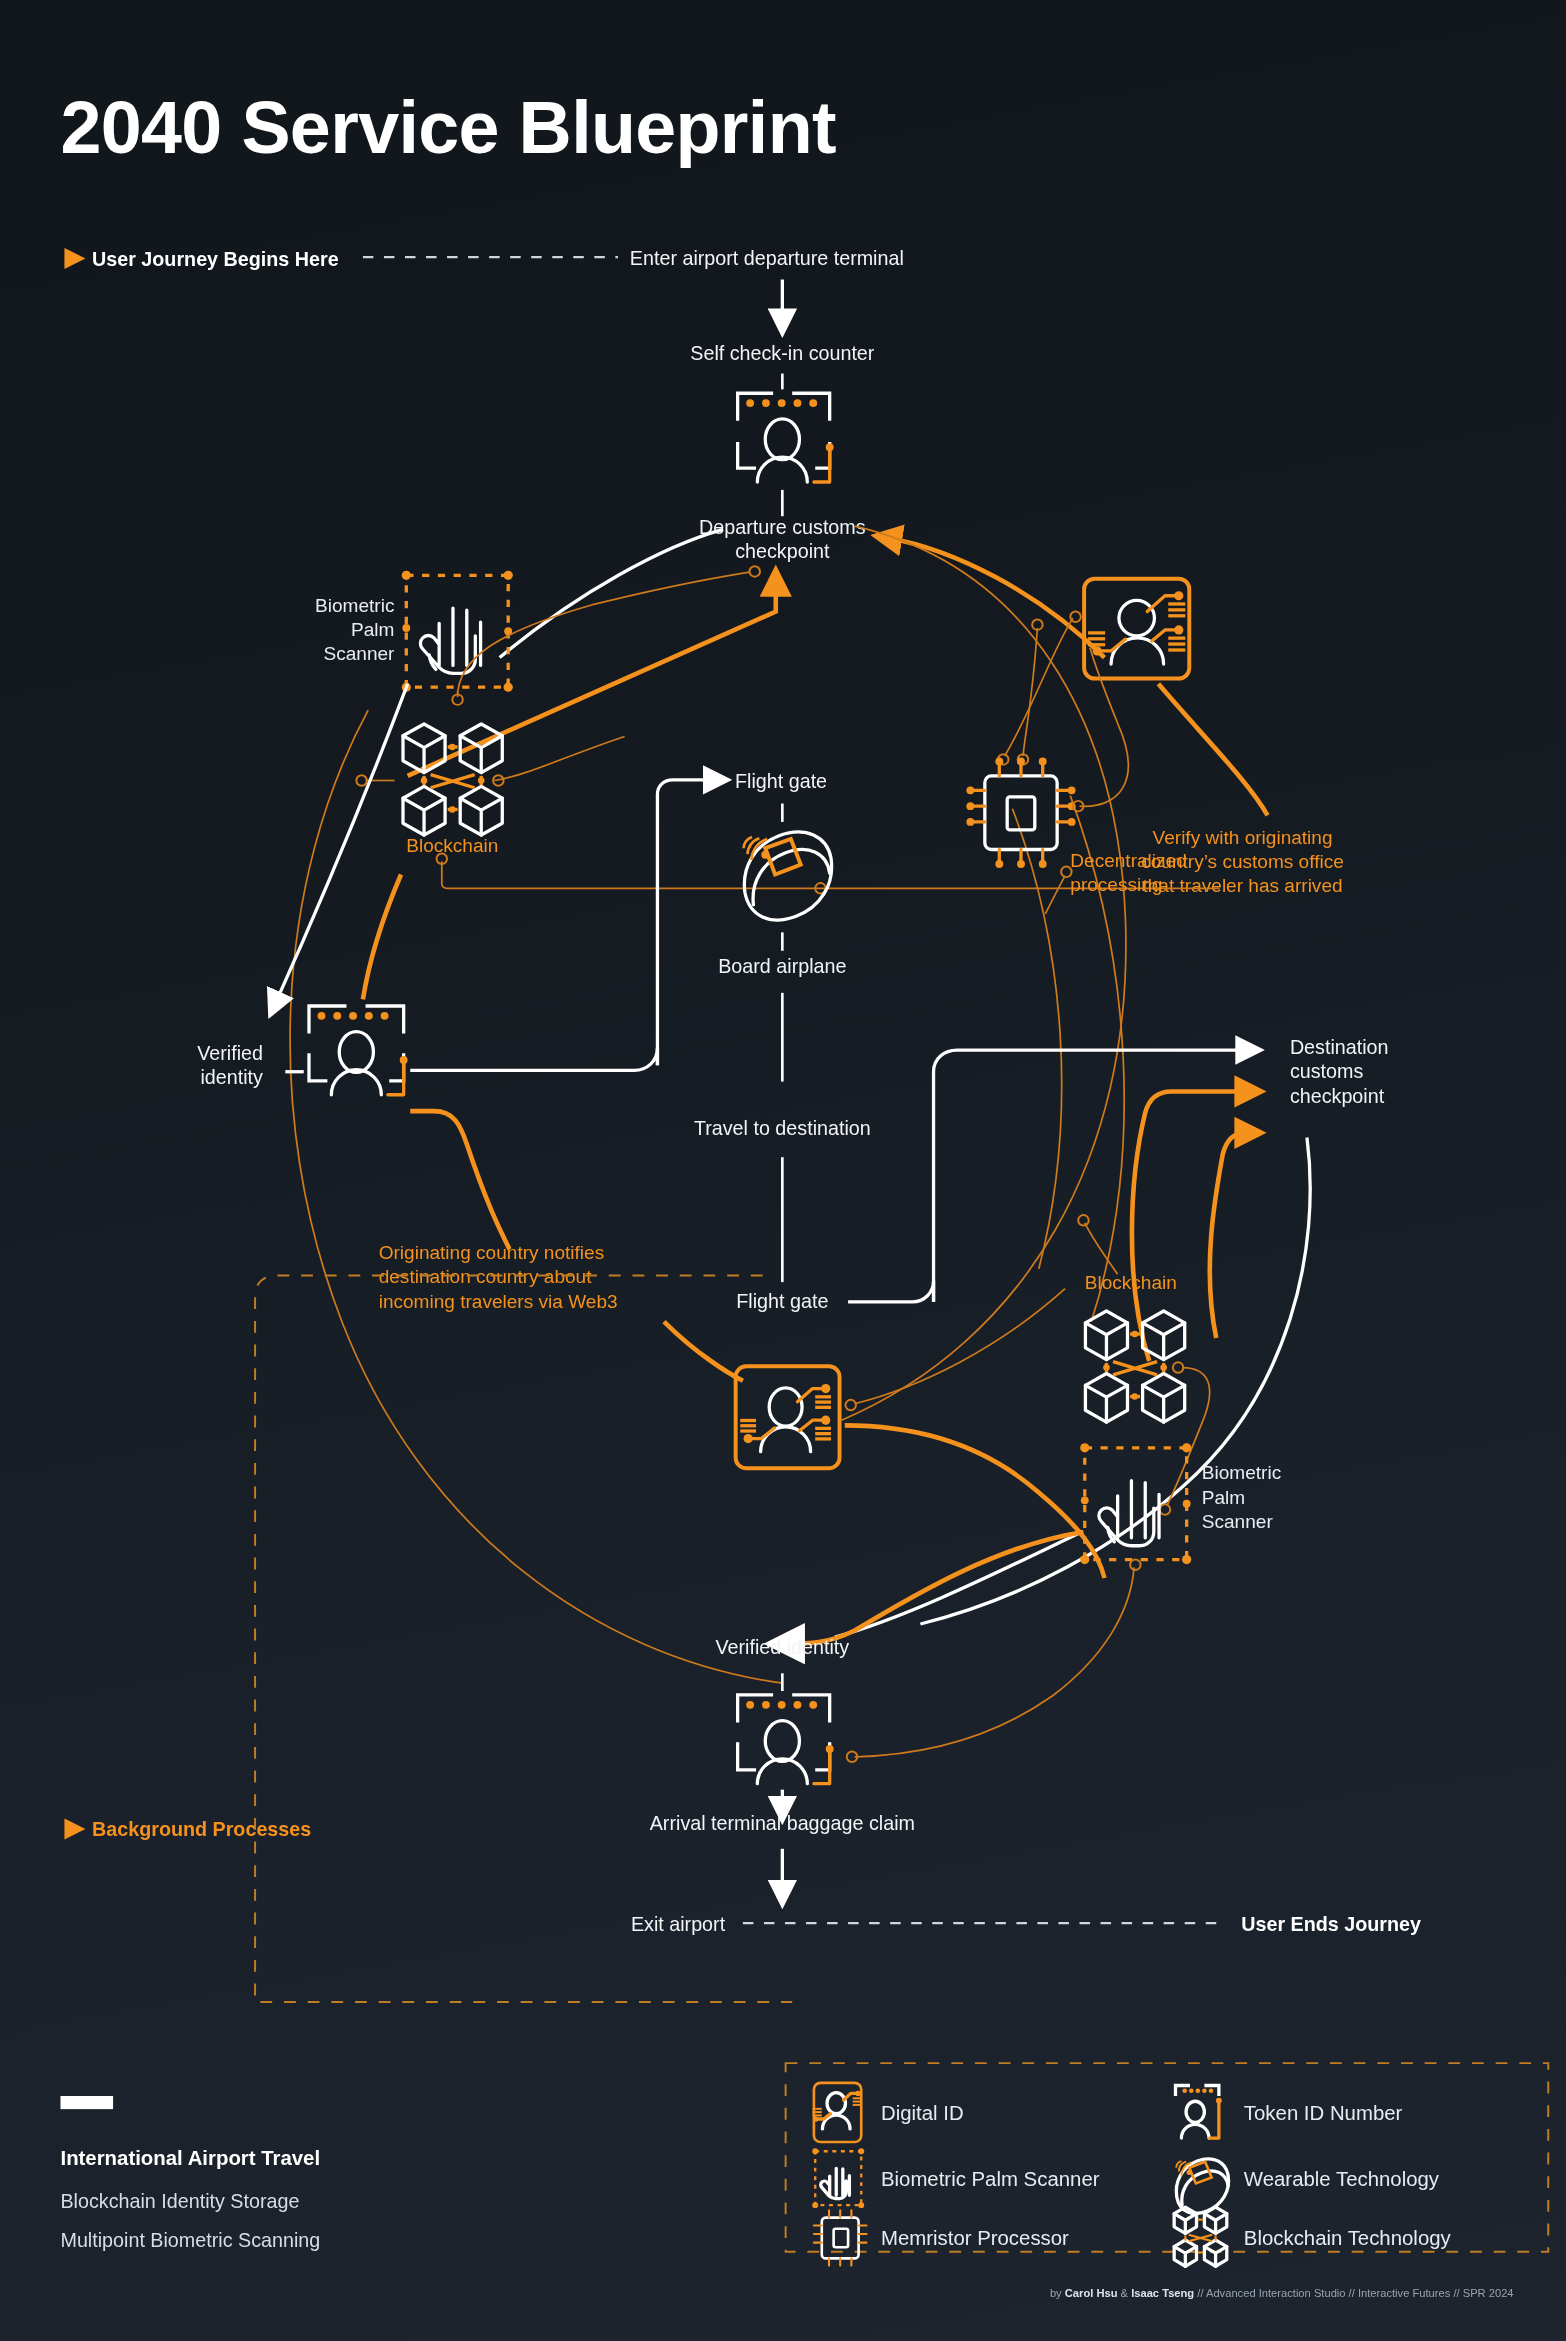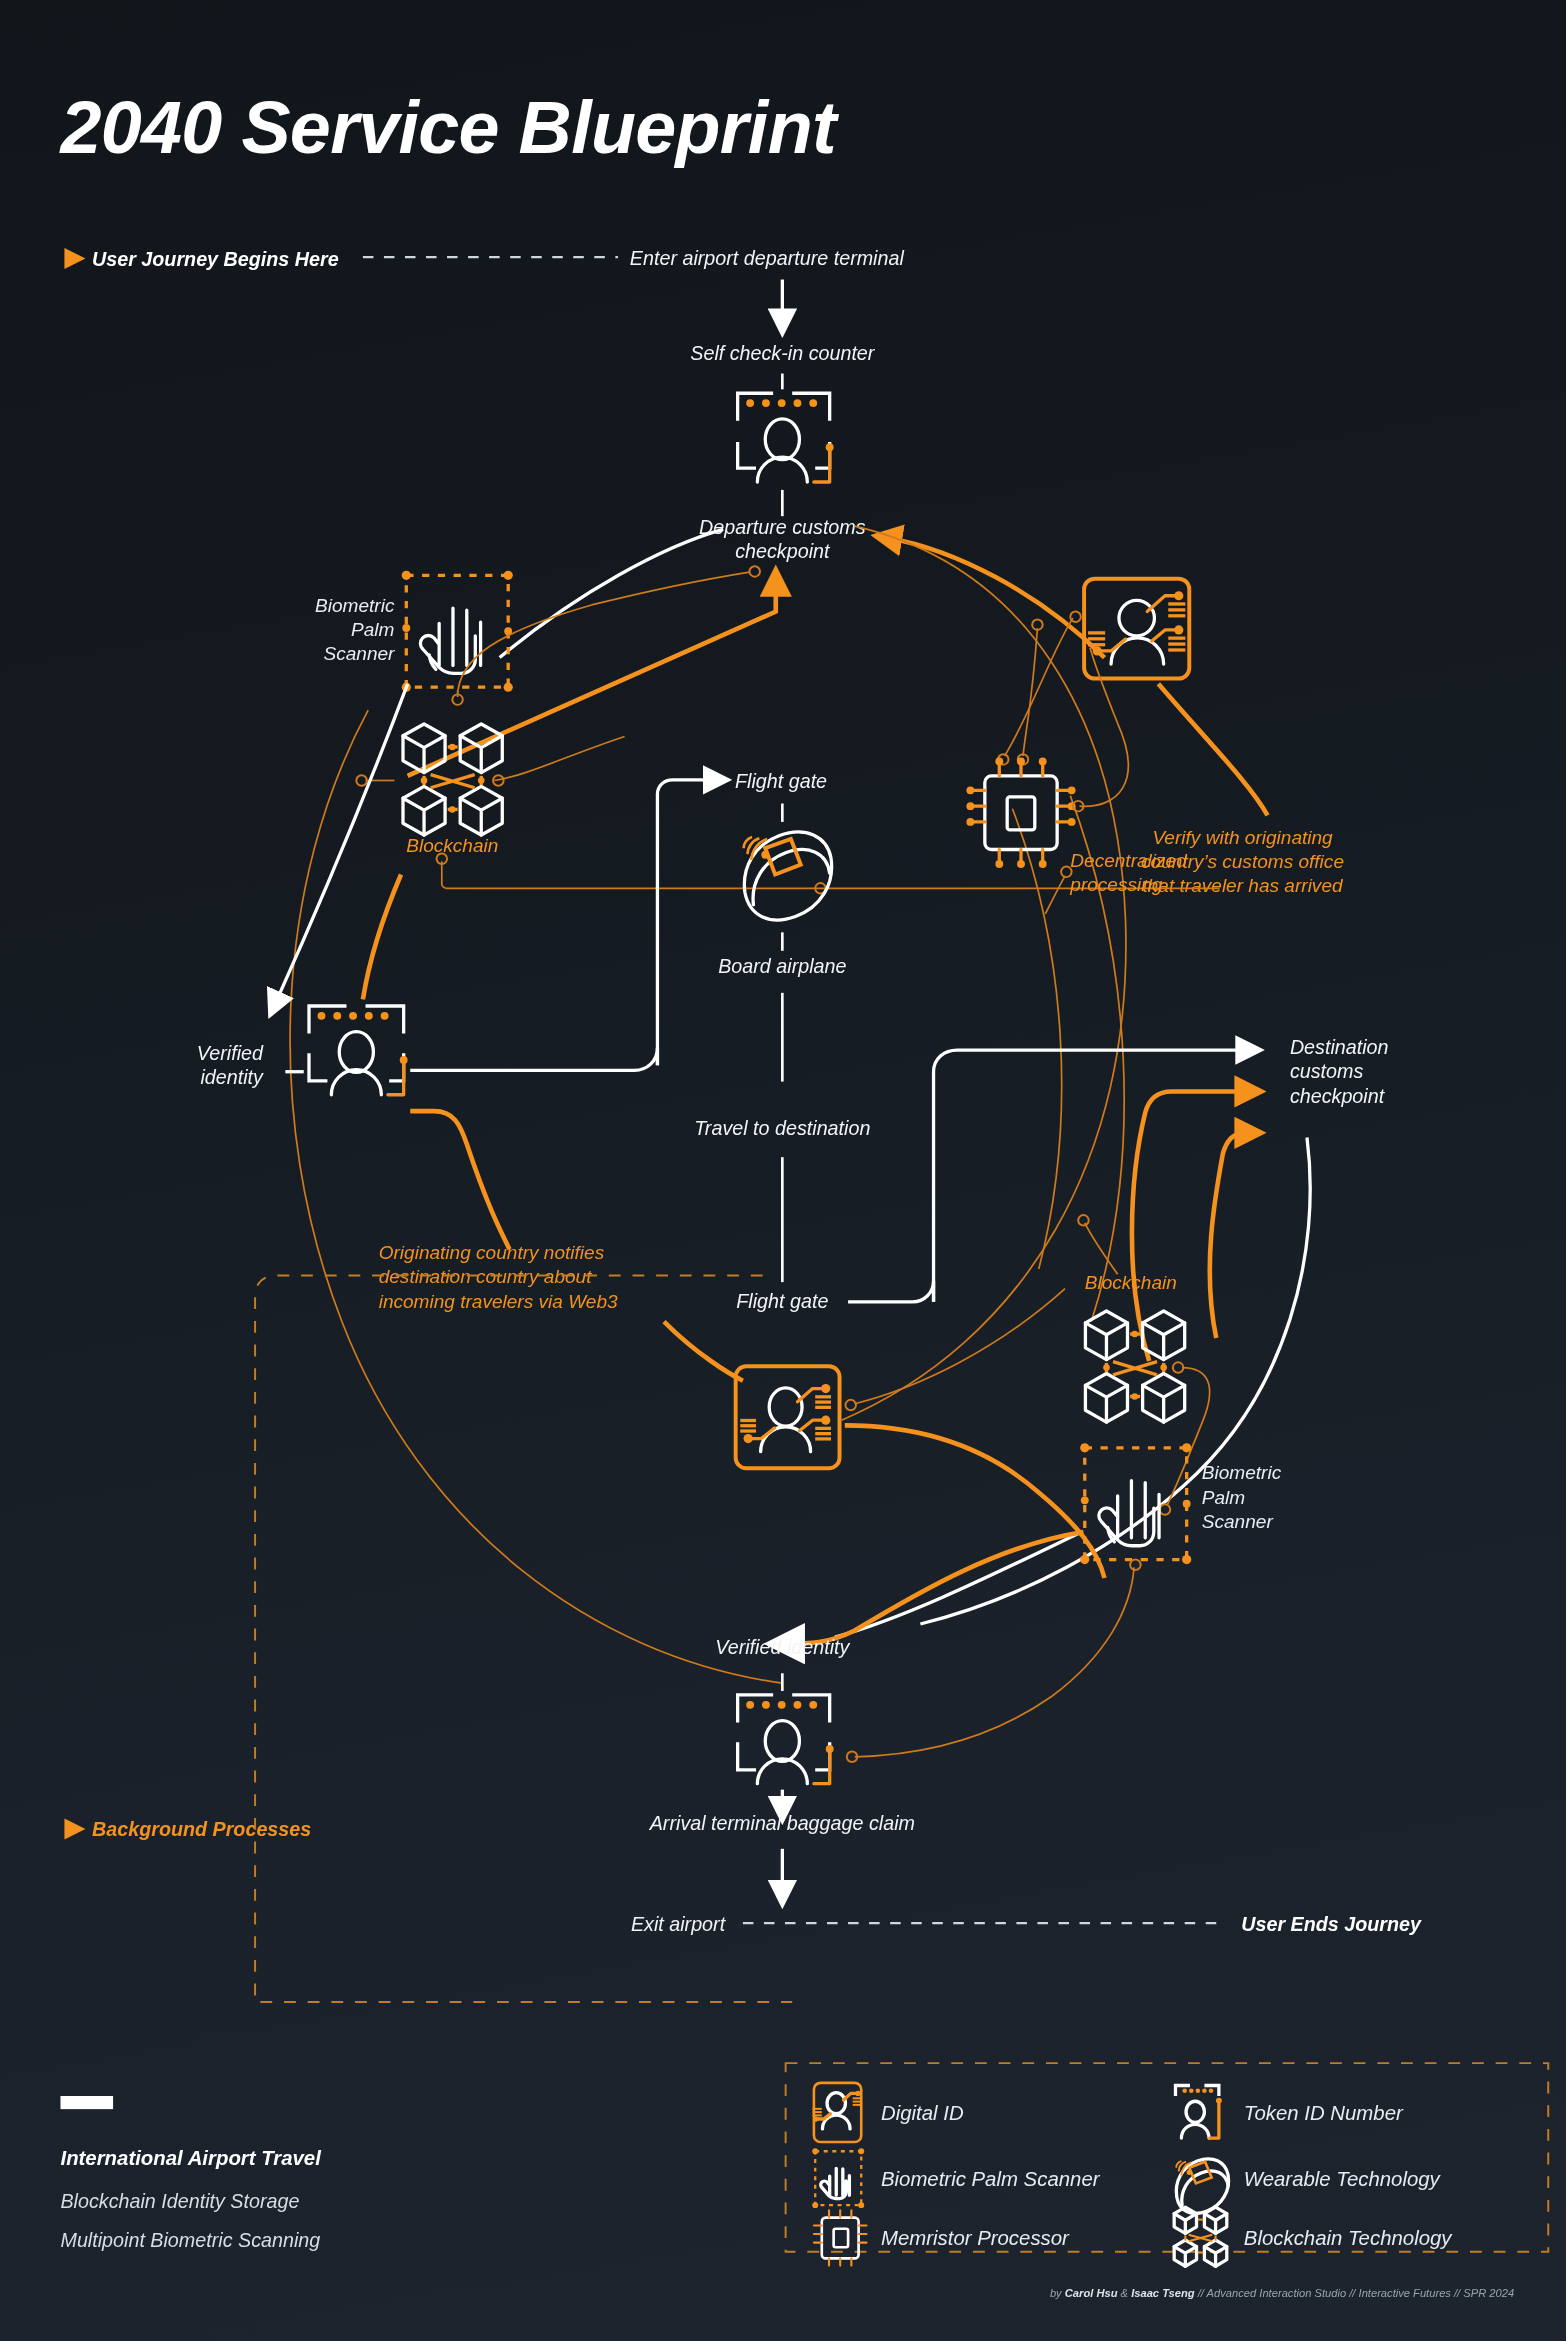--- a/index.html
+++ b/index.html
@@ -4,21 +4,21 @@
 <style>
   html,body{margin:0;padding:0;}
   body{
     width:1566px;height:2342px;
     background:linear-gradient(170deg,#11161b 0%,#141a20 35%,#1a212a 70%,#1d242d 100%);
     font-family:"Liberation Sans",sans-serif;
     color:#ffffff;
     overflow:hidden;
     position:relative;
   }
-  #stage{position:absolute;inset:0;font-style:italic;}
+  #stage{position:absolute;inset:0;}
   svg#canvas{position:absolute;left:0;top:0;width:1566px;height:2342px;}
 
   .ttl{font-size:112px;font-weight:bold;letter-spacing:-1px;fill:#ffffff;}
   .lbl-white{fill:#f2f4f6;font-size:30px;}
   .lbl-white-sm{fill:#e9edf1;font-size:29px;}
   .lbl-orange{fill:#f5921e;font-size:29px;}
   .lbl-bold-white{fill:#ffffff;font-size:30px;font-weight:bold;}
   .lbl-bold-orange{fill:#f5921e;font-size:30px;font-weight:bold;}
   .legend-lbl{fill:#e8ecf0;font-size:31px;}
   .foot-bold{fill:#ffffff;font-size:31px;font-weight:bold;}

